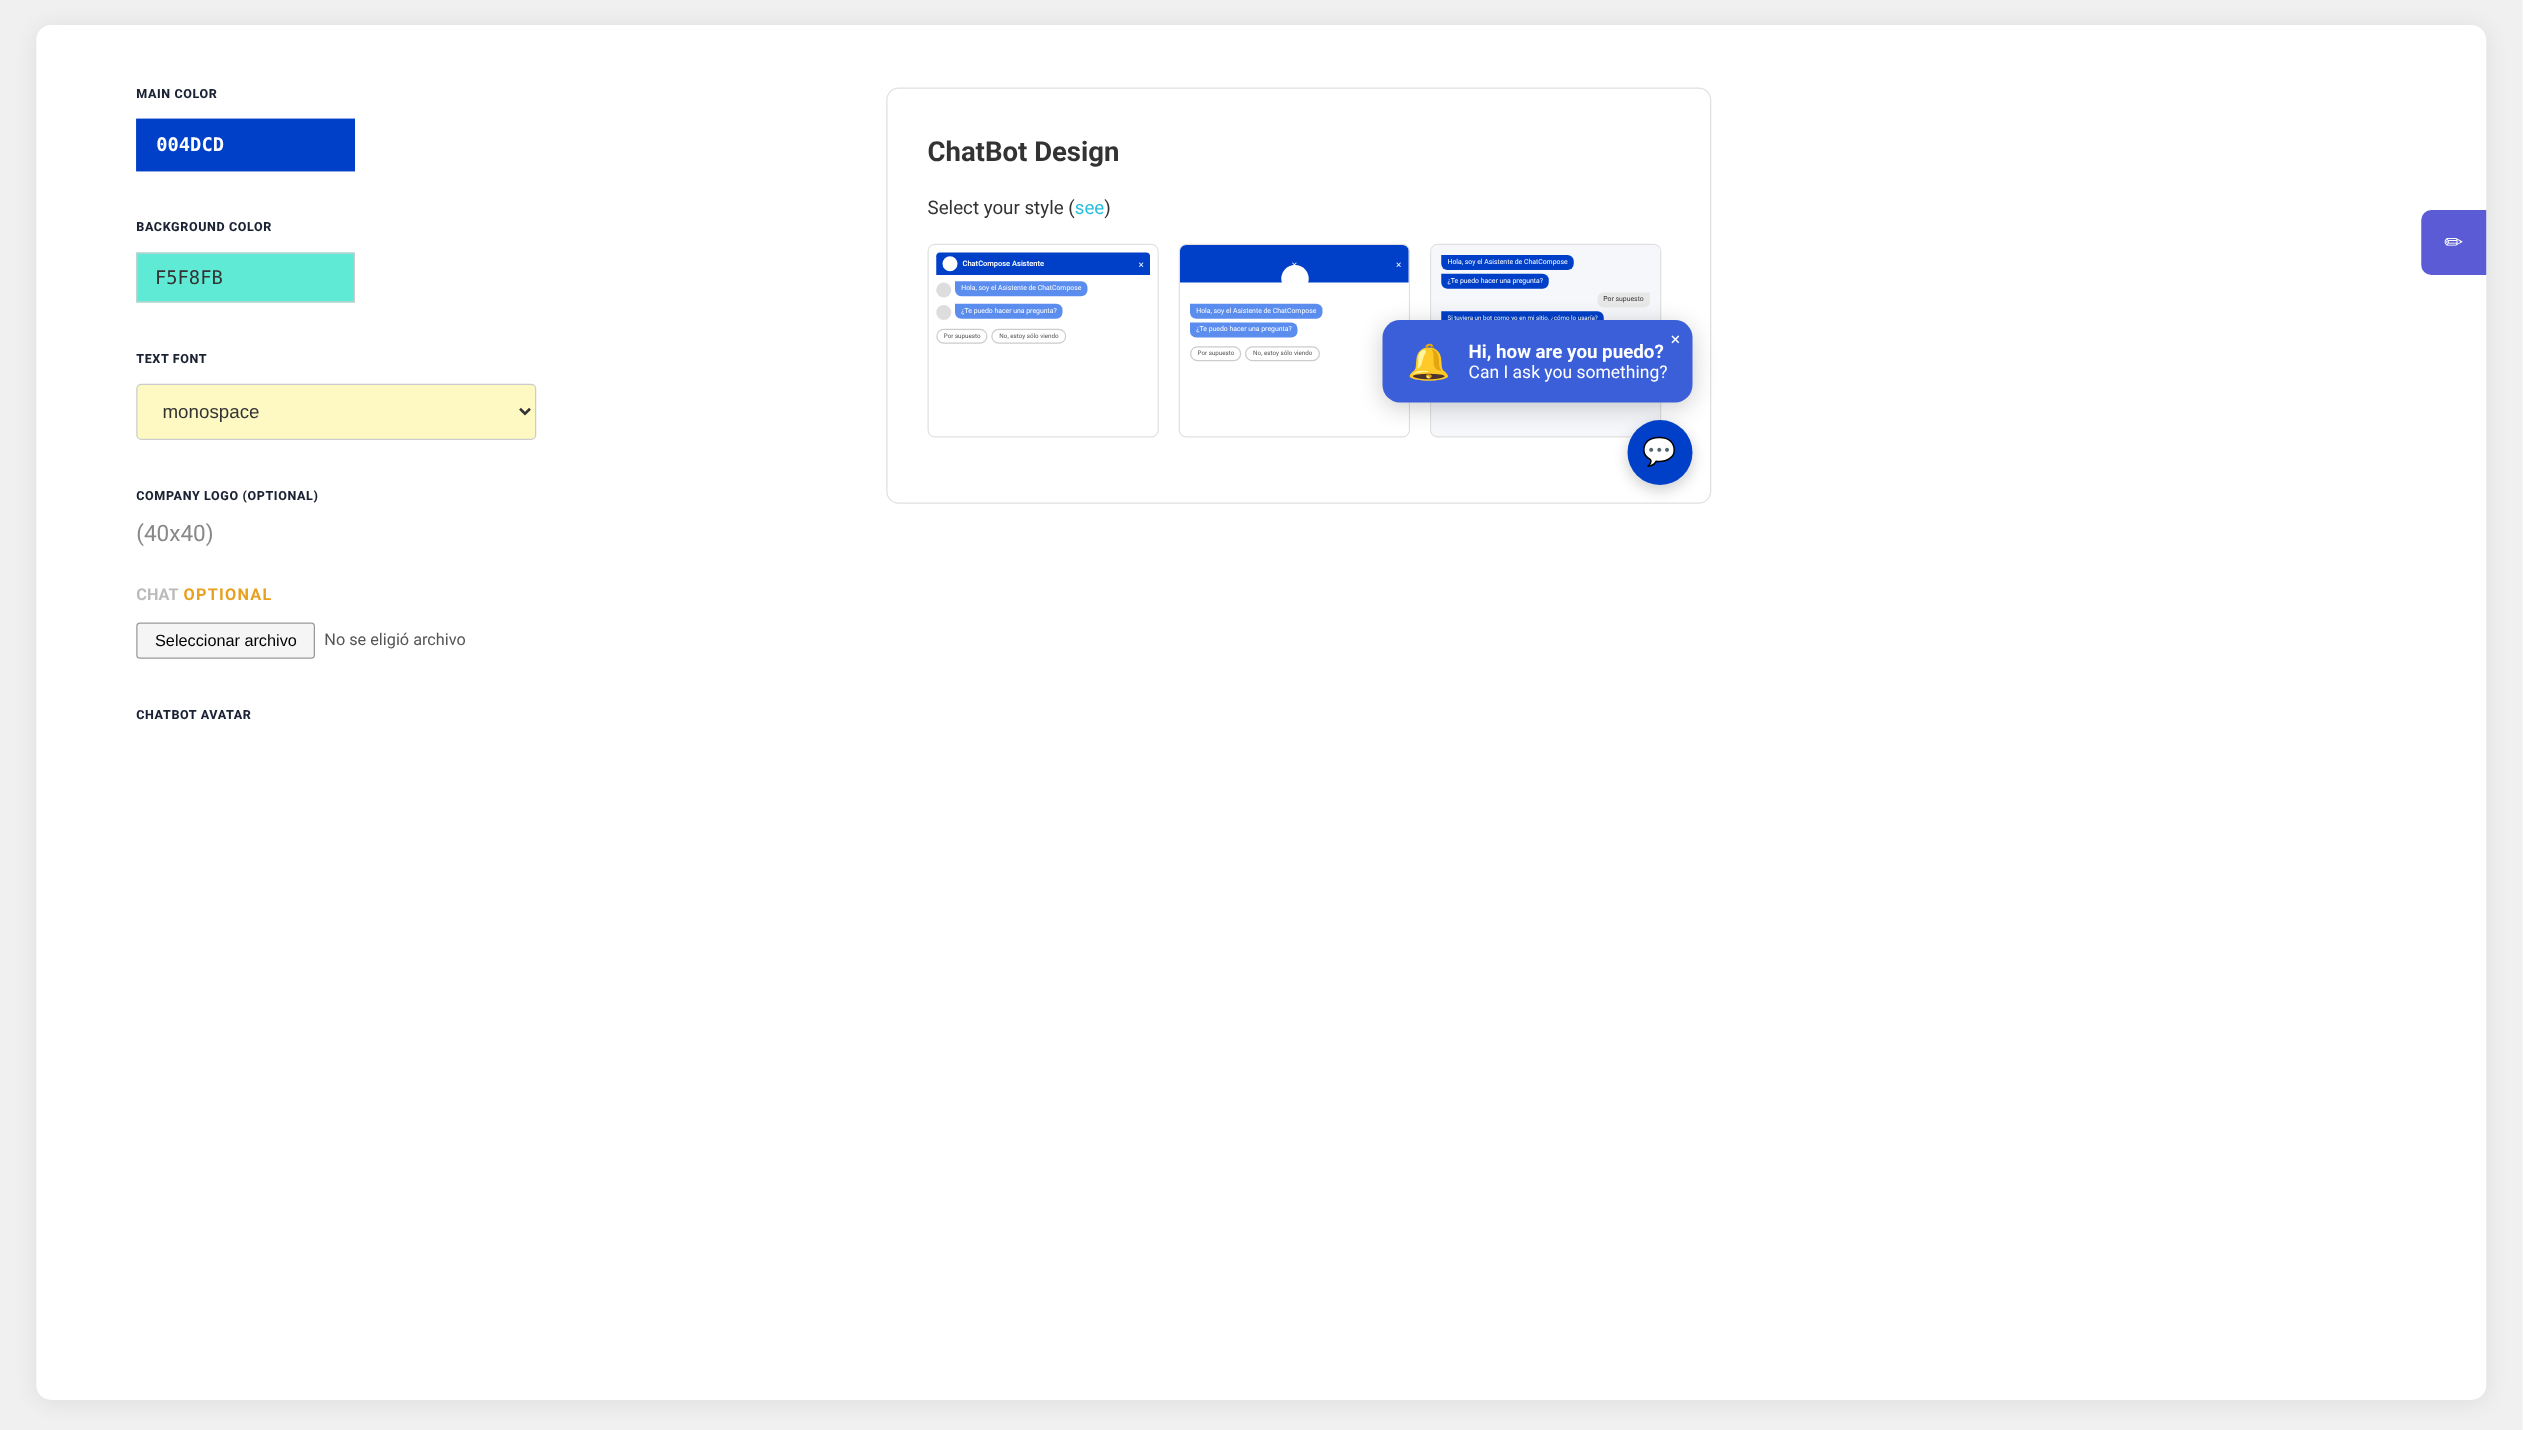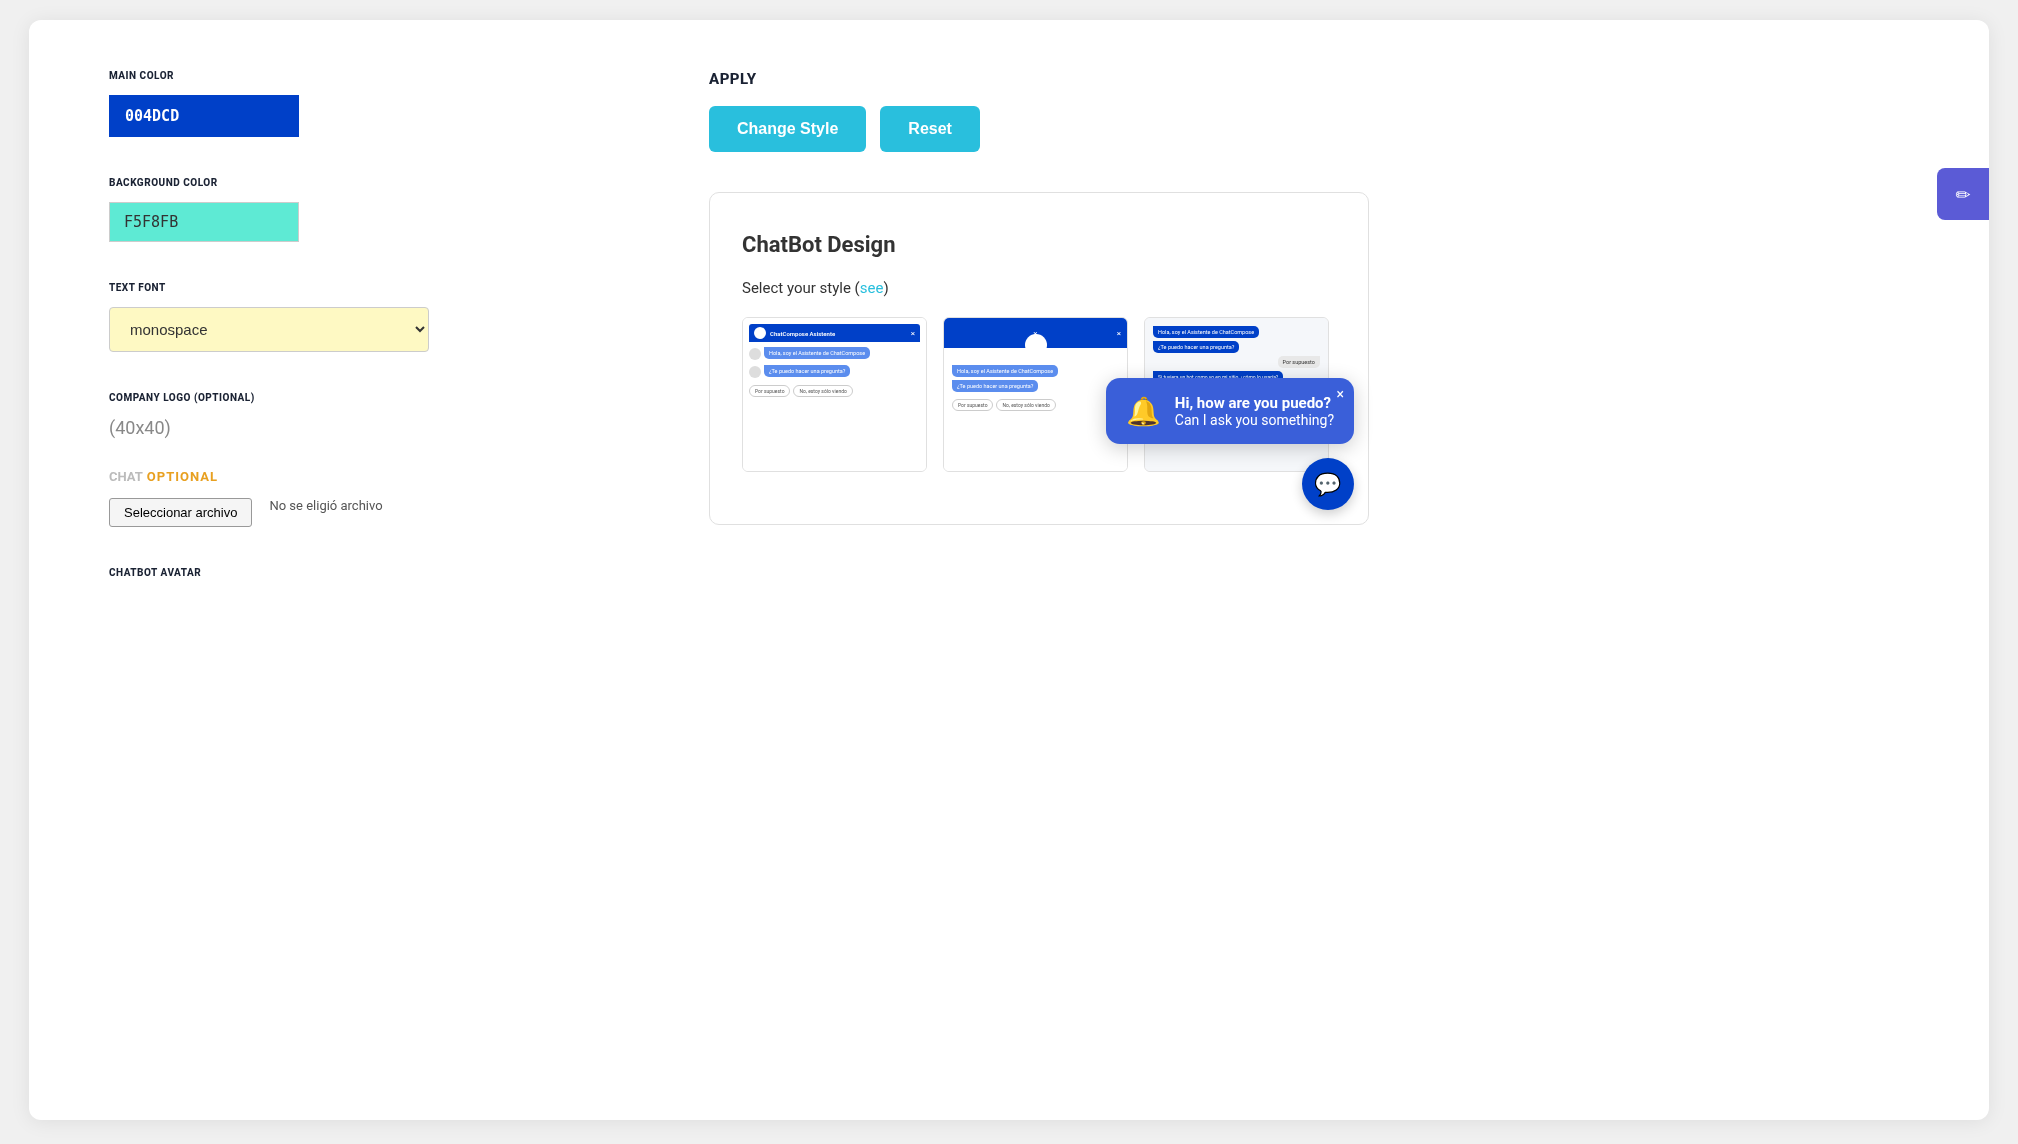--- a/index.html
+++ b/index.html
@@ -37,21 +37,21 @@
     }
     .field-label {
       font-size: 10px;
       font-weight: 800;
       color: #1a2233;
       letter-spacing: 0.5px;
       margin-bottom: 14px;
       text-transform: uppercase;
     }
     .color-input {
-      width: 190px;
+      width: 175px;
       padding: 10px 14px;
       font-size: 15px;
       font-family: monospace;
       border: 2px solid #0040c8;
       outline: none;
     }
     .color-input.main-color {
       background: #0040c8;
       color: #ffffff;
       border-color: #0040c8;
@@ -90,21 +90,22 @@
       color: #bbb;
     }
     .brand-compose-text {
       font-size: 13px;
       font-weight: 700;
       color: #e8a020;
       letter-spacing: 1px;
     }
     .file-input-row {
       display: flex;
-      gap: 17px;
+      align-items: center;
+      gap: 7px;
     }
     .file-btn {
       padding: 6px 14px;
       border: 1.5px solid #999;
       background: #f5f5f5;
       font-size: 13px;
       cursor: pointer;
       border-radius: 3px;
     }
     .file-no-file {
@@ -307,27 +308,20 @@
         </div>
       </div>
 
       <div class="field-group">
         <div class="field-label">CHATBOT AVATAR</div>
       </div>
     </div>
 
     <div class="right-panel">
 
-      <div class="apply-section">
-        <div class="apply-label">APPLY</div>
-        <div class="btn-row">
-          <button class="btn-change-style">Change Style</button>
-          <button class="btn-reset">Reset</button>
-        </div>
-      </div>
 
       <div class="chatbot-design-card">
         <div class="chatbot-design-title">ChatBot Design</div>
         <div class="select-style-row">
           <span>Select your style (</span><a class="select-style-link" href="#">see</a><span>)</span>
         </div>
 
         <div class="style-previews">
 
           <div class="preview-box">

